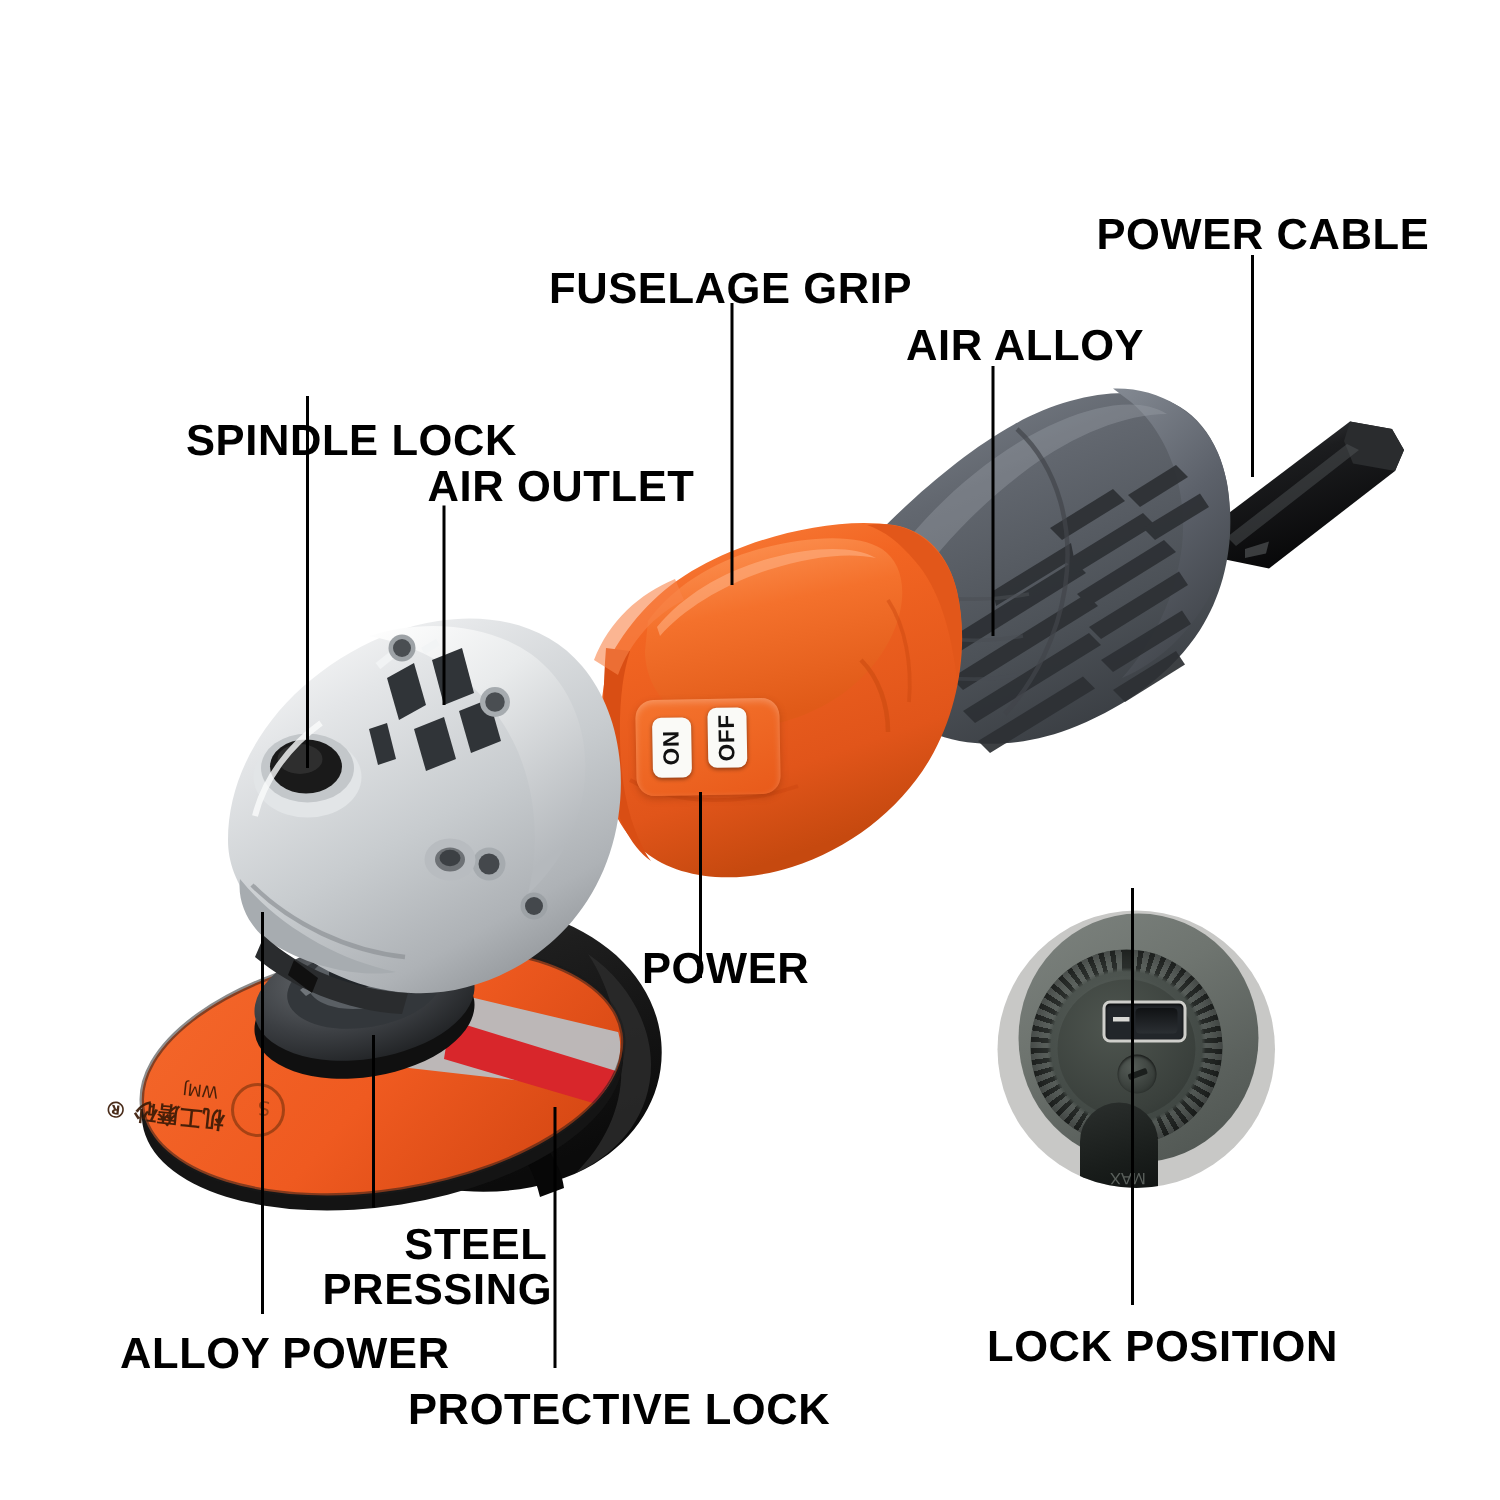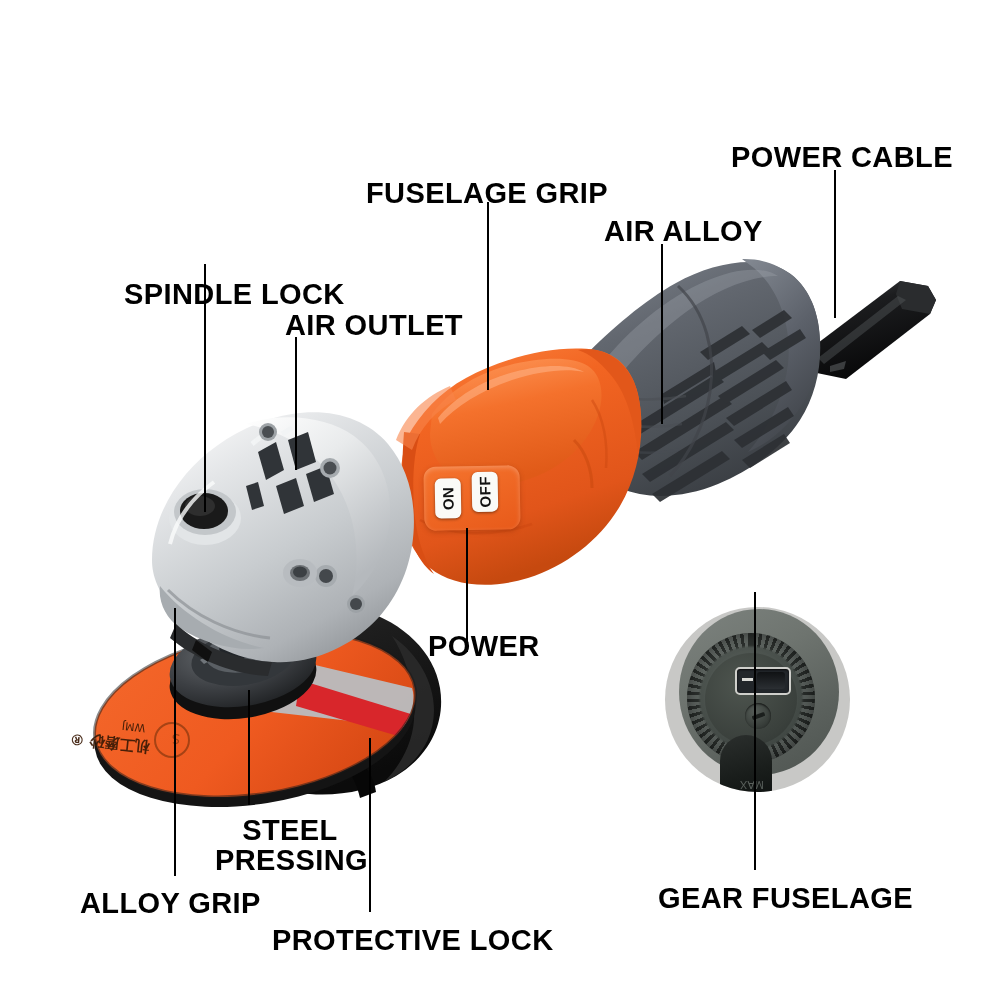--- a/index.html
+++ b/index.html
@@ -14,21 +14,21 @@
   
   .logo{position:absolute;left:60px;top:52px;width:360px;height:90px;}
   .logo-mark{position:absolute;left:0;top:0;width:92px;height:90px;}
   .logo-word{position:absolute;left:96px;top:2px;font-size:83px;line-height:86px;
     font-weight:700;letter-spacing:-1px;color:#1289d4;font-family:"DejaVu Sans",sans-serif;}
 
   
   .label{position:absolute;font-weight:700;color:#000000;
     font-size:29px;line-height:30px;letter-spacing:0.4px;white-space:nowrap;
     font-family:"Liberation Sans","DejaVu Sans",sans-serif;}
-  .label.two-line{white-space:normal;text-align:center;}
+  .label.two-line{white-space:normal;text-align:right;}
 
   
   .leader{position:absolute;background:#000000;width:2px;}
 
   
   .art{position:absolute;left:0;top:0;width:1000px;height:1000px;}
 
   
   .detail-circle{position:absolute;left:665px;top:607px;width:185px;height:185px;
     border-radius:50%;background:#c8c8c6;overflow:hidden;}
@@ -360,20 +360,20 @@
       <div class="label" style="left: 366px; top: 178px;">FUSELAGE GRIP</div>
       <div class="leader" style="left: 661px; top: 244px; height: 180px;"></div>
       <div class="label" style="left: 604px; top: 216px;">AIR ALLOY</div>
       <div class="leader" style="left: 834px; top: 170px; height: 148px;"></div>
       <div class="label" style="left: 731px; top: 142px;">POWER CABLE</div>
       <div class="leader" style="left: 466px; top: 528px; height: 124px;"></div>
       <div class="label" style="left: 428px; top: 631px;">POWER</div>
       <div class="leader" style="left: 248px; top: 690px; height: 115px;"></div>
       <div class="label two-line" style="left: 215px; top: 815px; width: 150px;">STEEL PRESSING</div>
       <div class="leader" style="left: 174px; top: 608px; height: 268px;"></div>
-      <div class="label" style="left: 80px; top: 888px;">ALLOY GRIP</div>
+      <div class="label" style="left: 80px; top: 888px;">ALLOY POWER</div>
       <div class="leader" style="left: 369px; top: 738px; height: 174px;"></div>
       <div class="label" style="left: 272px; top: 925px;">PROTECTIVE LOCK</div>
       <div class="leader" style="left: 754px; top: 592px; height: 278px;"></div>
-      <div class="label" style="left: 658px; top: 883px;">GEAR FUSELAGE</div>
+      <div class="label" style="left: 658px; top: 883px;">LOCK POSITION</div>
     </div>
 
 </div>
 
 </body></html>

